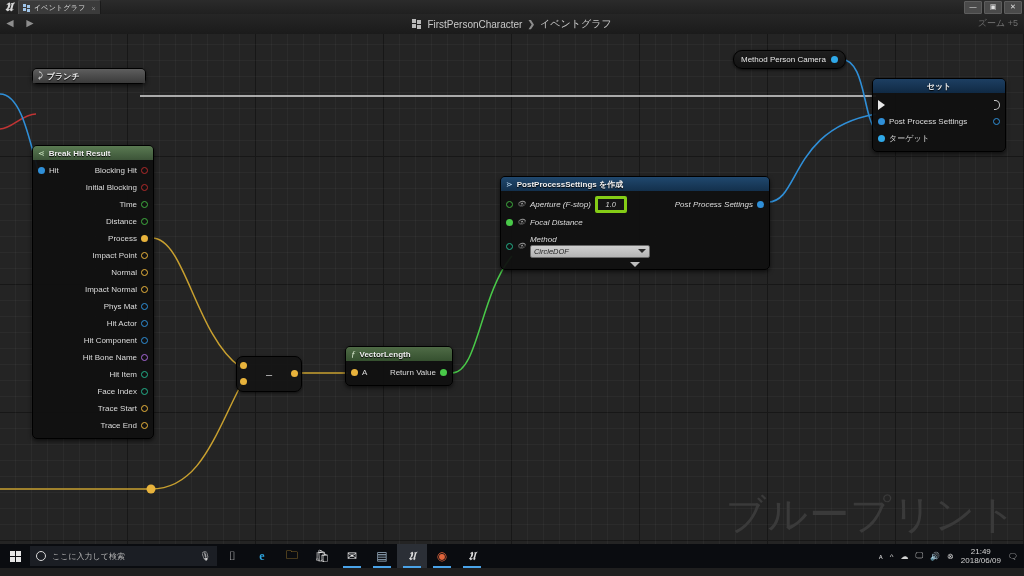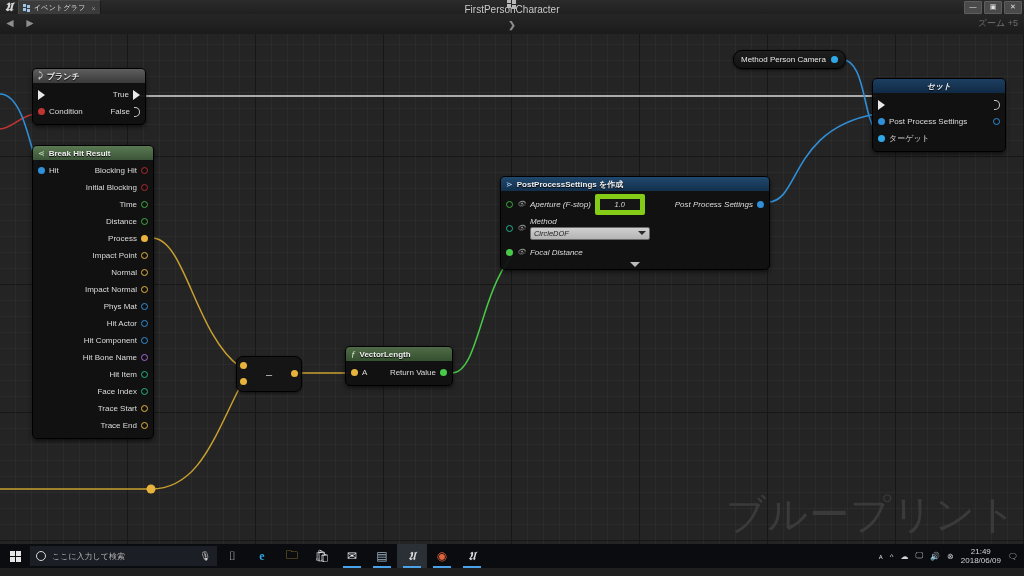--- a/index.html
+++ b/index.html
@@ -24,21 +24,21 @@
   .wbtns{position:absolute;right:2px;top:1px;display:flex;gap:2px;}
   .wbtn{width:16px;height:11px;background:#4a4a4a;border:1px solid #5d5d5d;border-radius:1px;
         color:#e0e0e0;font-size:7px;line-height:10px;text-align:center;}
 
   
   .topbar{position:absolute;left:0;top:14px;width:1024px;height:20px;
           background:linear-gradient(#262626,#1b1b1b);border-bottom:1px solid #0d0d0d;}
   .navarrows{position:absolute;left:4px;top:2px;display:flex;gap:8px;}
   .navarrows span{font-size:12px;color:#8e8e8e;line-height:15px;}
   .breadcrumb{position:absolute;left:0;top:0;width:1024px;height:20px;display:flex;
-              align-items:center;justify-content:center;gap:5px;flex-direction:column;}
+              align-items:center;justify-content:center;gap:5px;}
   .bc-ico{width:10px;height:10px;position:relative;}
   .bc-ico i{position:absolute;width:4px;height:4px;background:#b9b9b9;}
   .bc-ico i:nth-child(1){left:0;top:0}.bc-ico i:nth-child(2){left:5px;top:1px}
   .bc-ico i:nth-child(3){left:0;top:5px}.bc-ico i:nth-child(4){left:5px;top:6px}
   .bc-txt{font-size:10px;color:#c9c9c9;}
   .bc-sep{font-size:9px;color:#8d8d8d;font-weight:bold;}
   .zoomlbl{position:absolute;right:6px;top:3px;font-size:9px;color:#6f6f6f;}
 
   
   .graph{position:absolute;left:0;top:34px;width:1024px;height:518px;
@@ -72,25 +72,25 @@
   .exec{width:0;height:0;border-left:7px solid #e8e8e8;border-top:5px solid transparent;
         border-bottom:5px solid transparent;flex:0 0 auto;}
   .exec-hollow{width:6px;height:10px;border:1.5px solid #c9c9c9;border-left:none;
                border-radius:0 5px 5px 0;box-sizing:border-box;flex:0 0 auto;}
   .eye{font-size:7px;color:#9a9a9a;}
 
   
   .hdr-grey{background:linear-gradient(#5e5e5e,#3a3a3a);}
   .hdr-green{background:linear-gradient(#5a7a52,#3c5438);}
   .hdr-blue{background:linear-gradient(#20486e,#13304c);}
-  .hdr-setblue{background:linear-gradient(#1d3f62,#102a44);font-style:italic;}
+  .hdr-setblue{background:linear-gradient(#1d3f62,#102a44);}
   .hdr-vec{background:linear-gradient(#4f6b46,#35502f);}
 
-  .valuebox{border:5px solid #84cc16;background:#151515;color:#d7d7d7;font-size:7.5px;
-            padding:1px 11px;border-radius:2px;min-width:18px;text-align:center;}
+  .valuebox{border:3px solid #84cc16;background:#151515;color:#d7d7d7;font-size:7.5px;
+            padding:1px 4px;border-radius:2px;min-width:18px;text-align:center;}
   .combo{border:1px solid #6a6a6a;background:linear-gradient(#cfcfcf,#b4b4b4);
          color:#232323;font-size:7.5px;border-radius:2px;height:11px;width:112px;
          display:flex;align-items:center;justify-content:space-between;padding:0 3px;}
   .combo .caret{width:0;height:0;border-left:4px solid transparent;border-right:4px solid transparent;
                 border-top:4px solid #2a2a2a;}
   .collapse{width:100%;display:flex;justify-content:center;padding-top:1px;}
   .collapse i{width:0;height:0;border-left:5px solid transparent;border-right:5px solid transparent;
               border-top:5px solid #bdbdbd;}
 
   
@@ -196,41 +196,20 @@
       <path d="M840,25 C866,25 862,80 876,97" stroke="#2f8fd8" stroke-width="1.6" fill="none"></path>
     </svg>
 
     <div class="watermark">ブループリント</div>
 
     <div class="node" style="left:32px;top:34px;width:112px;">
       <div class="hdr hdr-grey">
         <span style="font-size:8px;color:#e9e9e9;">⤸</span>
         <span class="htxt">ブランチ</span>
       </div>
-      <div class="body">
-        <div class="row">
-          <div class="pin-l">
-              <span class="exec"></span>
-            </div>
-          <div class="pin-r">
-              <span class="plabel">True</span>
-            <span class="exec"></span>
-            </div>
-        </div>
-        <div class="row">
-          <div class="pin-l">
-              <span class="dot" style="background:#c03434"></span>
-            <span class="plabel">Condition</span>
-            </div>
-          <div class="pin-r">
-              <span class="plabel">False</span>
-            <span class="exec-hollow"></span>
-            </div>
-        </div>
-      </div>
     </div>
 
     <div class="node" style="left:32px;top:111px;width:120px;">
       <div class="hdr hdr-green">
         <span style="font-size:8px;color:#cfe7c5;">⋖</span>
         <span class="htxt">Break Hit Result</span>
       </div>
       <div class="body" style="padding-top:2px;">
         <div class="row" style="height:17px">
           <div class="pin-l">
@@ -385,40 +364,40 @@
         <div class="row" style="height:18px;">
           <div class="pin-l">
             <span class="ring" style="border-color:#3fae3f"></span>
             <span class="eye">👁</span>
             <span class="plabel">Aperture (F-stop)</span>
             <span class="valuebox">1.0</span>
           </div>
           <div class="pin-r">
             <span class="plabel">Post Process Settings</span>
             <span class="dot" style="background:#2f8fd8"></span>
+          </div>
+        </div>
+        <div class="row" style="height:18px;">
+          <div class="pin-l">
+            <span class="dot" style="background:#49c949"></span>
+            <span class="eye">👁</span>
+            <span class="plabel">Focal Distance</span>
           </div>
         </div>
         <div class="row" style="height:30px;align-items:center;">
           <div class="pin-l" style="align-items:center;">
             <span class="ring" style="border-color:#23b08a"></span>
             <span class="eye">👁</span>
             <span style="display:flex;flex-direction:column;gap:1px;">
               <span class="plabel">Method</span>
               <span class="combo">
                 <span>CircleDOF</span>
                 <span class="caret"></span>
               </span>
             </span>
-          </div>
-        </div>
-        <div class="row" style="height:18px;">
-          <div class="pin-l">
-            <span class="dot" style="background:#49c949"></span>
-            <span class="eye">👁</span>
-            <span class="plabel">Focal Distance</span>
           </div>
         </div>
         <div class="collapse">
             <i></i>
           </div>
       </div>
     </div>
 
     <div class="pill" style="left:733px;top:16px;">
       <span class="ptxt">Method Person Camera</span>

